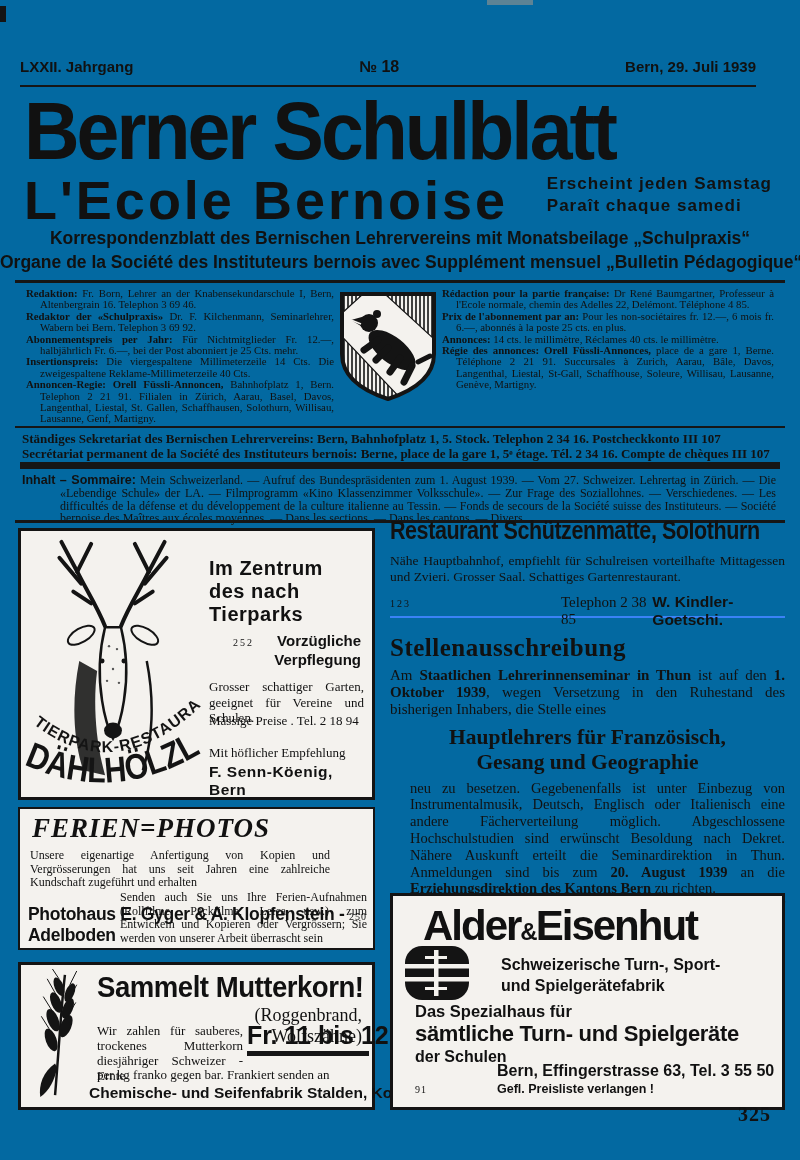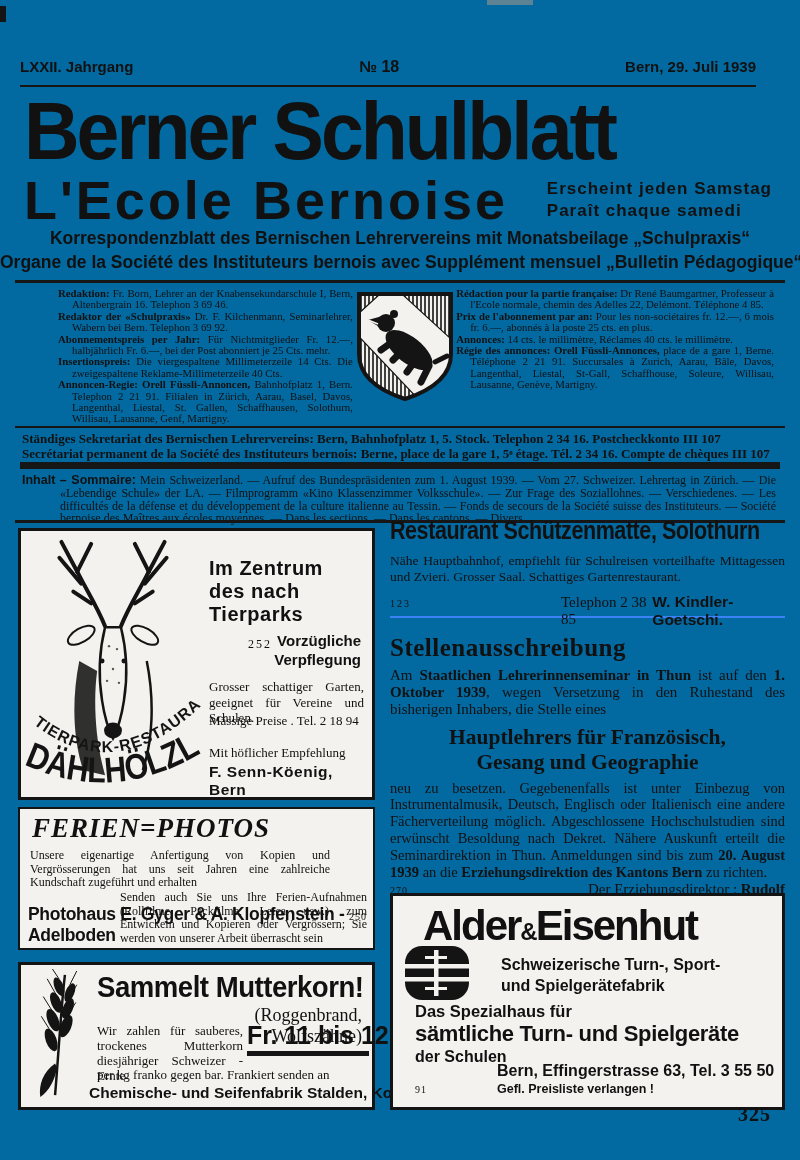--- a/index.html
+++ b/index.html
@@ -28,33 +28,33 @@
   <div class="abs" style="left:487px;top:0;width:46px;height:5px;background:#9a958d;opacity:.6;"></div>
 
   <div class="abs sans" style="left:20px;right:44px;top:58px;display:flex;justify-content:space-between;align-items:baseline;font-weight:bold;font-size:15px;">
     <span>LXXII. Jahrgang</span>
     <span style="font-size:16px;">№ 18</span>
     <span>Bern, 29. Juli 1939</span>
   </div>
   <div class="rule" style="left:20px;right:44px;top:85px;height:2px;"></div>
 
   <div class="abs main-title" style="left:24px;top:90px;">Berner Schulblatt</div>
-  <div class="abs" style="left:24px;right:28px;top:173px;display:flex;align-items:center;">
+  <div class="abs" style="left:24px;right:28px;top:173px;display:flex;align-items:flex-start;">
     <div class="sub-title">L'Ecole Bernoise</div>
     <div class="sans" style="margin-left:auto;font-weight:bold;font-size:17px;line-height:1.3;letter-spacing:1px;">
       <div>Erscheint jeden Samstag</div>
       <div>Paraît chaque samedi</div>
     </div>
   </div>
   <div class="abs sans b" style="left:0;width:800px;top:228px;text-align:center;font-size:17.5px;white-space:nowrap;">Korrespondenzblatt des Bernischen Lehrervereins mit Monatsbeilage „Schulpraxis“</div>
   <div class="abs sans b" style="left:0;width:724px;top:252px;text-align:center;font-size:17.5px;white-space:nowrap;">Organe de la Société des Instituteurs bernois avec Supplément mensuel „Bulletin Pédagogique“</div>
   <div class="rule" style="left:15px;right:15px;top:280px;height:3px;"></div>
 
   <div class="abs" style="left:26px;right:26px;top:288px;display:flex;font-size:10.8px;line-height:11.4px;">
-    <div style="width:308px;text-align:justify;margin-left:32px;">
+    <div style="width:308px;text-align:justify;">
       <p class="entry"><b>Redaktion:</b><span> Fr. Born, Lehrer an der Knabensekundarschule I, Bern, Altenbergrain 16.  Telephon 3 69 46.</span></p>
       <p class="entry"><b>Redaktor der «Schulpraxis»</b><span> Dr. F. Kilchenmann, Seminarlehrer, Wabern bei Bern.  Telephon 3 69 92.</span></p>
       <p class="entry"><b>Abonnementspreis per Jahr:</b><span> Für Nichtmitglieder Fr. 12.—, halbjährlich Fr. 6.—, bei der Post abonniert je 25 Cts. mehr.</span></p>
       <p class="entry"><b>Insertionspreis:</b><span> Die viergespaltene Millimeterzeile 14 Cts. Die zweigespaltene Reklame-Millimeterzeile 40 Cts.</span></p>
       <p class="entry"><b>Annoncen-Regie: Orell Füssli-Annoncen,</b><span> Bahnhofplatz 1, Bern. Telephon 2 21 91. Filialen in Zürich, Aarau, Basel, Davos, Langenthal, Liestal, St. Gallen, Schaffhausen, Solothurn, Willisau, Lausanne, Genf, Martigny.</span></p>
     </div>
     <div style="width:108px;display:flex;justify-content:center;">
 
       <svg viewBox="0 0 100 112" width="100" height="112" style="margin-top:2px;">
         <defs>
@@ -144,21 +144,21 @@
       </text>
       <text font-family="Liberation Sans, sans-serif" font-weight="bold" font-size="36" fill="#141414">
         <textPath href="#arcD" startOffset="0" textLength="196" lengthAdjust="spacingAndGlyphs">DÄHLHÖLZLI</textPath>
       </text>
     </svg>
     <div class="abs sans" style="left:188px;top:26px;font-weight:900;font-size:20px;line-height:23px;letter-spacing:0.5px;">
       <div>Im Zentrum</div>
       <div>des nach</div>
       <div>Tierparks</div>
     </div>
-    <div class="abs serif" style="left:227px;top:106px;font-size:12px;letter-spacing:2px;">252</div>
+    <div class="abs serif" style="left:212px;top:106px;font-size:10px;letter-spacing:2px;">252</div>
     <div class="abs sans b" style="left:188px;top:100px;width:152px;text-align:right;font-size:15px;line-height:19px;">
       <div>Vorzügliche</div>
       <div>Verpflegung</div>
     </div>
     <p class="abs serif just" style="left:188px;top:148px;width:155px;font-size:13px;line-height:15.5px;">Grosser schattiger Garten, geeignet für Vereine und Schulen.</p>
     <p class="abs serif" style="left:188px;top:182px;width:160px;font-size:13px;white-space:nowrap;">Mässige Preise   .   Tel. 2 18 94</p>
     <p class="abs serif" style="left:188px;top:214px;font-size:13px;">Mit höflicher Empfehlung</p>
     <p class="abs sans b" style="left:188px;top:232px;font-size:15.5px;letter-spacing:0.5px;">F. Senn-Köenig, Bern</p>
   </div>
 
@@ -216,21 +216,21 @@
 
   <div class="abs" style="left:390px;top:634px;width:395px;">
     <div class="serif" style="font-weight:bold;font-size:25px;letter-spacing:0.5px;">Stellenausschreibung</div>
     <p class="serif just" style="margin-top:5px;font-size:15px;line-height:17.2px;">
       <span>Am </span><b>Staatlichen Lehrerinnenseminar in Thun</b><span> ist auf den </span><b>1. Oktober 1939</b><span>, wegen Versetzung in den Ruhestand des bisherigen Inhabers, die Stelle eines</span>
     </p>
     <div class="serif b" style="margin-top:6px;text-align:center;font-size:21.5px;line-height:25px;">
       <div>Hauptlehrers für Französisch,</div>
       <div>Gesang und Geographie</div>
     </div>
-    <p class="serif just" style="margin-top:5px;font-size:14.5px;line-height:16.8px;">
+    <p class="serif just" style="margin-top:5px;font-size:14.5px;line-height:16.8px;margin-left:20px;">
       <span>neu zu besetzen. Gegebenenfalls ist unter Einbezug von Instrumentalmusik, Deutsch, Englisch oder Italienisch eine andere Fächerverteilung möglich. Abgeschlossene Hochschulstudien sind erwünscht  Besoldung nach Dekret. Nähere Auskunft erteilt die Seminardirektion in Thun. Anmeldungen sind bis zum </span><b>20. August 1939</b><span> an die </span><b>Erziehungsdirektion des Kantons Bern</b><span> zu richten.</span>
     </p>
     <div style="display:flex;align-items:baseline;margin-top:1px;">
       <span class="serif" style="font-size:10px;letter-spacing:1px;">270</span>
       <span class="serif" style="margin-left:auto;font-size:15px;">
         <span>Der Erziehungsdirektor : </span><b>Rudolf</b>
       </span>
     </div>
   </div>
 

